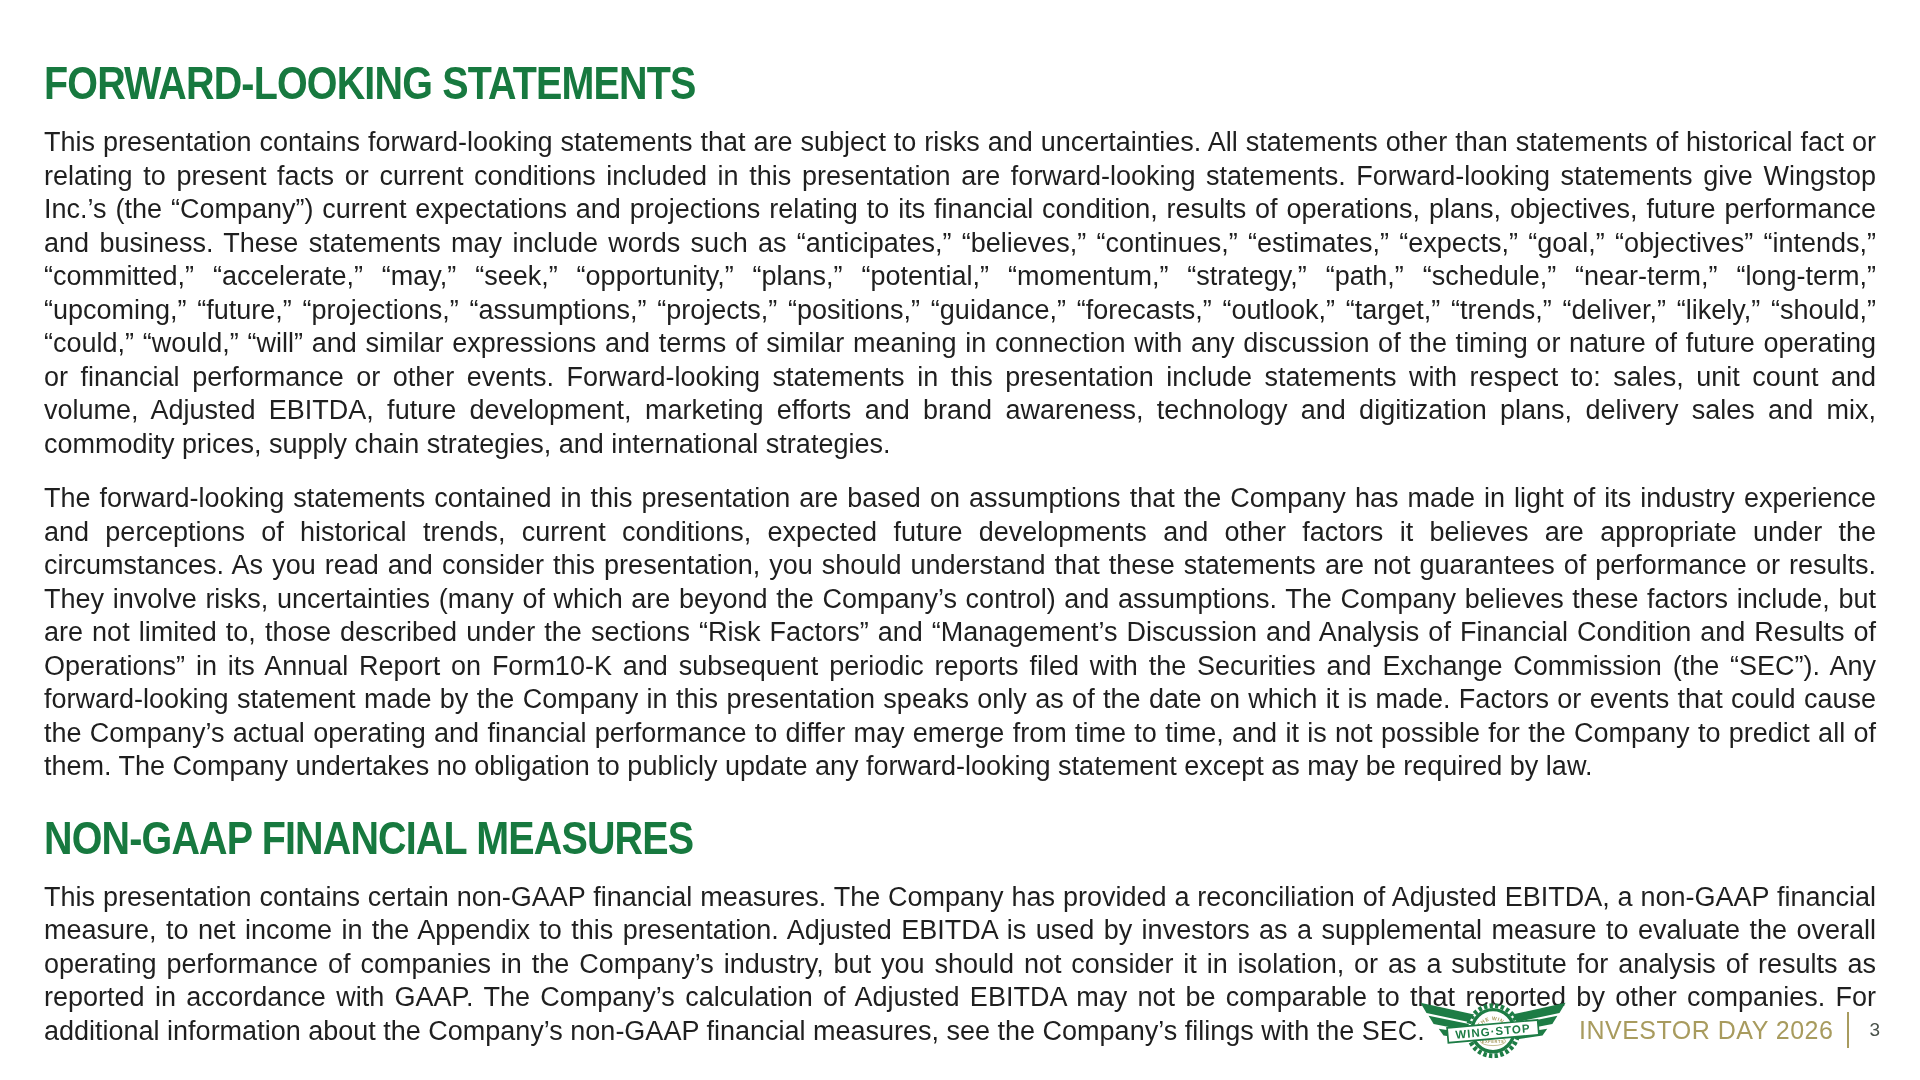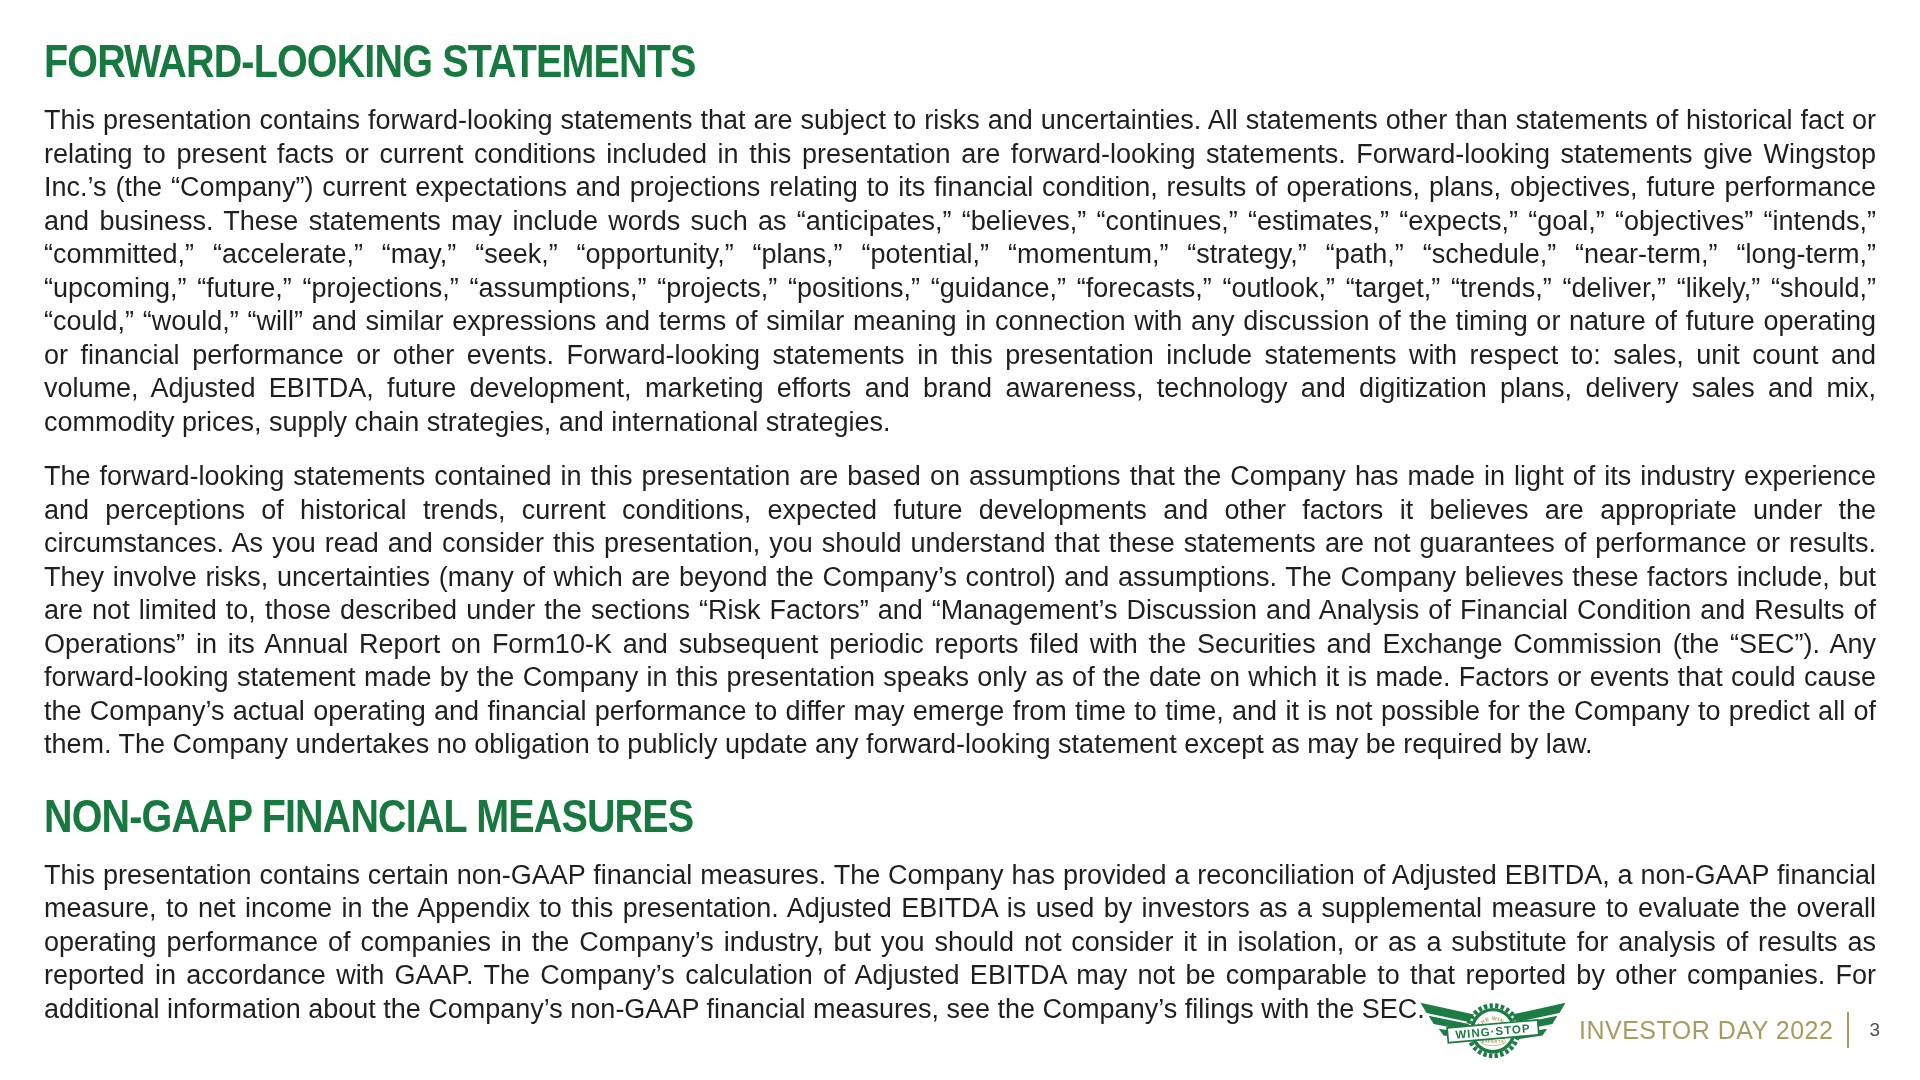--- a/index.html
+++ b/index.html
@@ -6,21 +6,21 @@
   .slide{
     position:relative;
     width:1920px;height:1080px;
     background:#ffffff;
     overflow:hidden;
     font-family:"Liberation Sans",sans-serif;
     margin:0 auto;
   }
   .content{
     position:absolute;
-    left:44px;right:44px;top:33px;
+    left:44px;right:44px;top:55px;
   }
   .section-heading{
     color:#17793f;
     font-size:47px;
     font-weight:700;
     letter-spacing:-1px;
     margin:0 0 16px 0;
     transform:scaleX(0.84);
     transform-origin:0 50%;
     white-space:nowrap;
@@ -114,21 +114,21 @@
         <ellipse cx="115" cy="71.5" rx="18.5" ry="6.5" fill="none" stroke="#a89b5e" stroke-width="1"></ellipse>
         <text x="115" y="74" text-anchor="middle" fill="#a89b5e" font-size="6" font-weight="700" font-family="Liberation Sans, sans-serif" letter-spacing="0.8">EXPERTS</text>
 
         <g transform="rotate(-5 115 57)">
           <rect x="48" y="46" width="134" height="22" fill="#ffffff" stroke="#1d7c45" stroke-width="2.5"></rect>
           <text x="115" y="63" text-anchor="middle" fill="#1d7c45" font-size="17" font-weight="700" font-family="Liberation Sans, sans-serif" letter-spacing="1.5">WING·STOP</text>
         </g>
       </svg>
     </div>
 
-    <span class="footer-event">INVESTOR DAY 2022</span>
+    <span class="footer-event">INVESTOR DAY 2026</span>
 
     <span class="footer-divider"></span>
 
     <span class="footer-page">3</span>
 
   </div>
 
 </div>
 
 </body></html>

